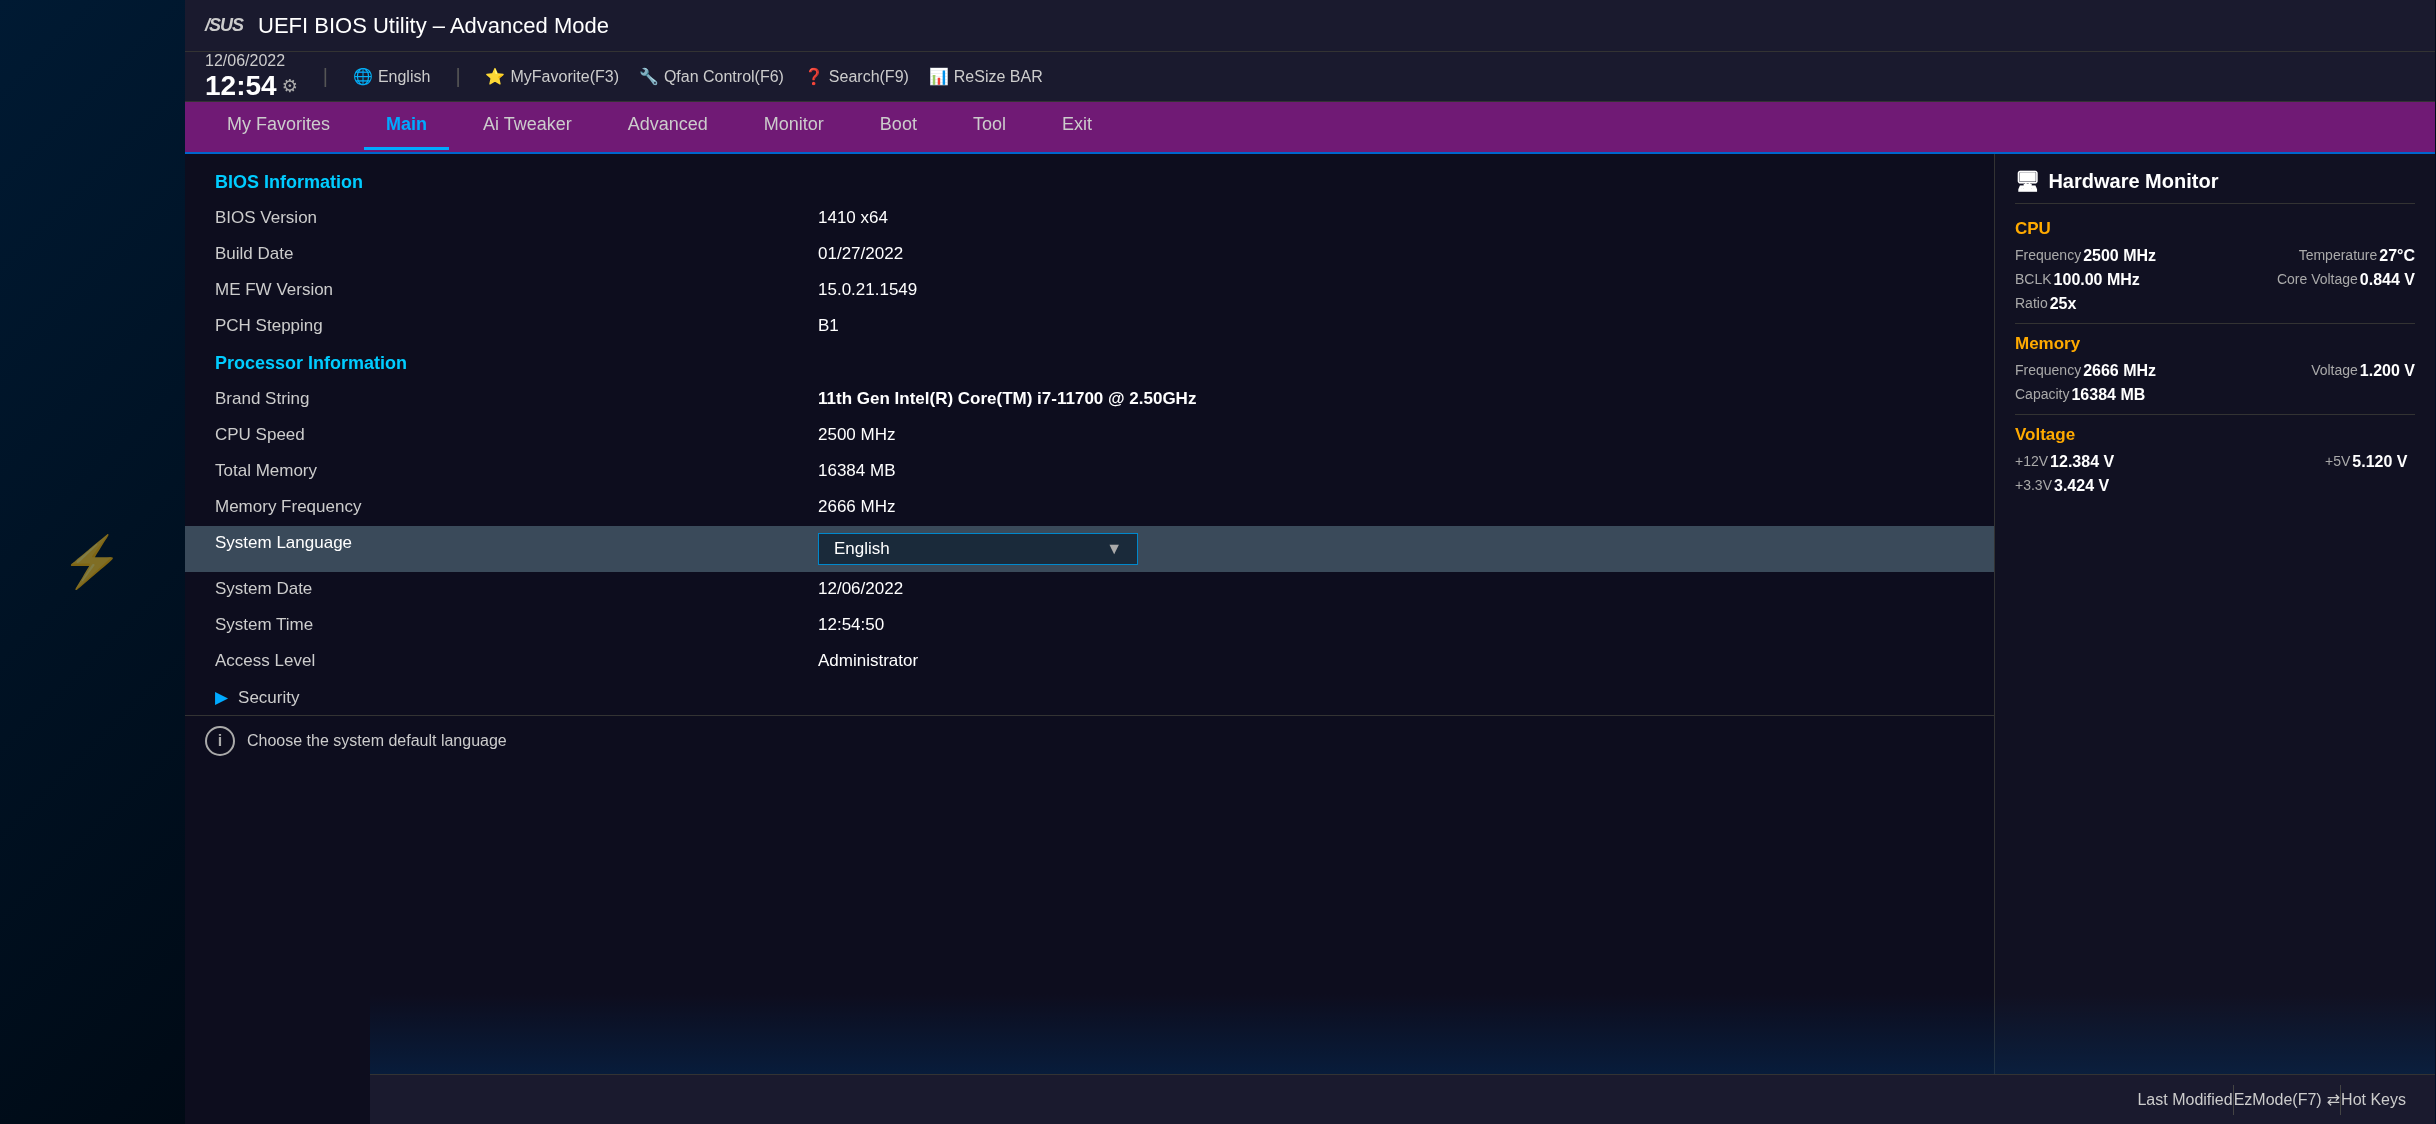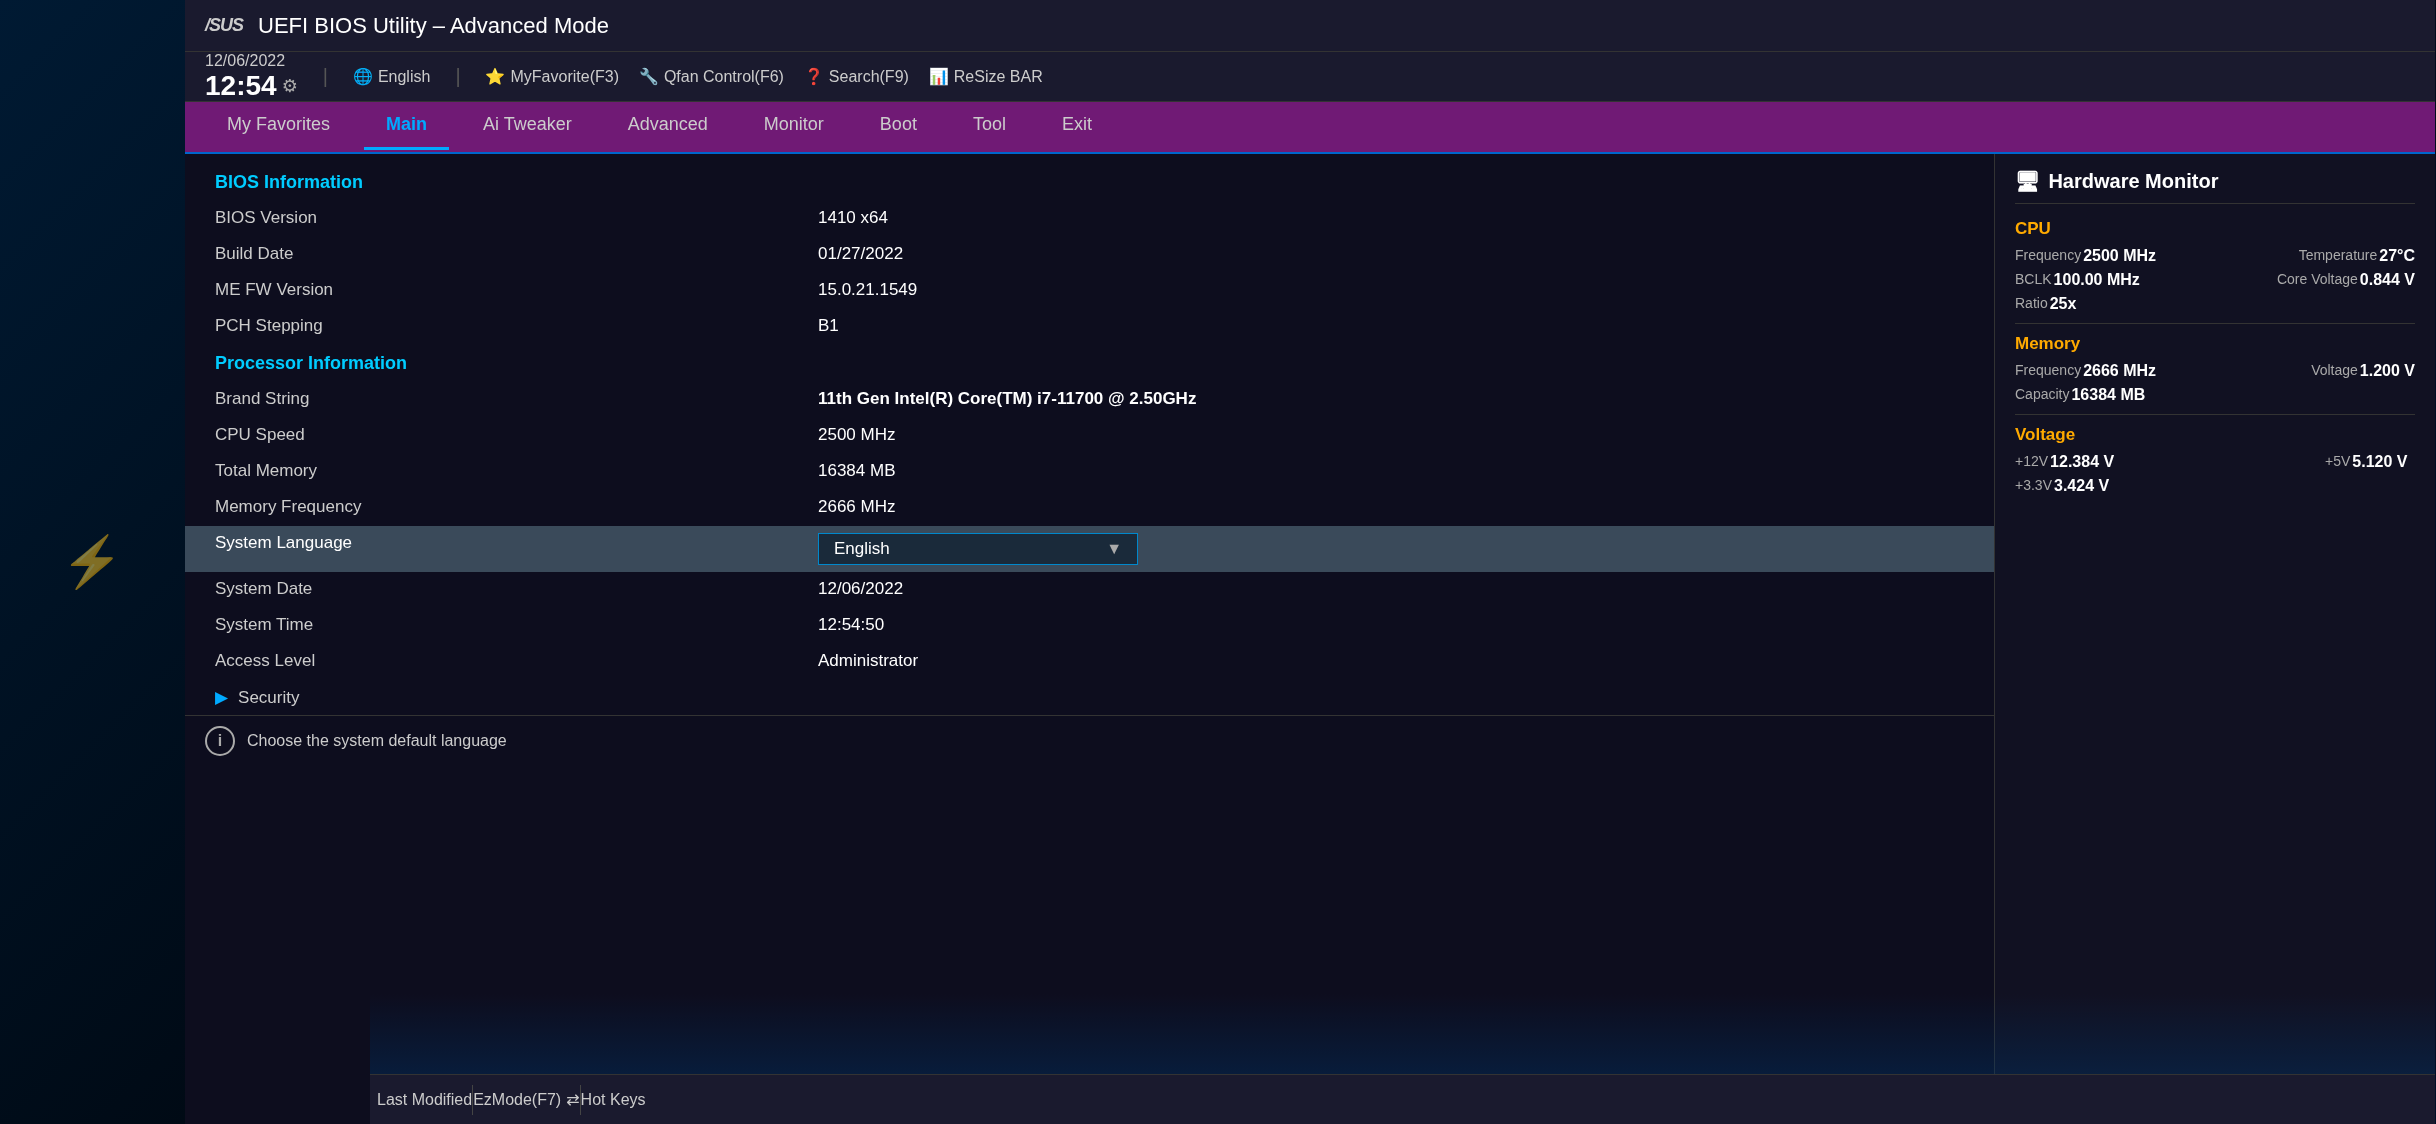--- a/index.html
+++ b/index.html
@@ -304,22 +304,22 @@
     .status-bar {
       position: absolute;
       bottom: 0;
       left: 185px;
       right: 0;
       height: 50px;
       background: #1a1a2e;
       border-top: 1px solid #333;
       display: flex;
       align-items: center;
-      justify-content: flex-start;
-      padding: 0 7px;
+      justify-content: flex-end;
+      padding: 0 29px;
       z-index: 2;
     }
 
     .status-item {
       color: #cccccc;
       font-size: 16px;
       display: flex;
       align-items: center;
       gap: 5px;
     }

